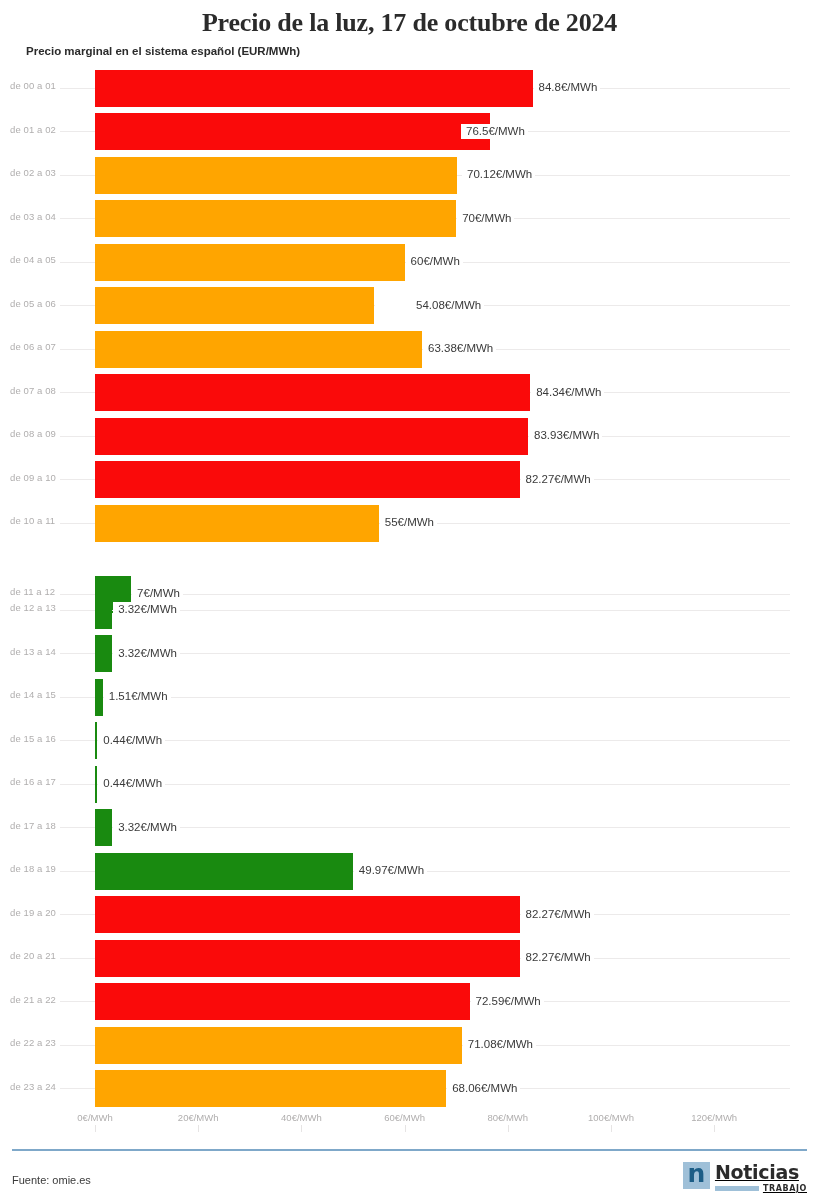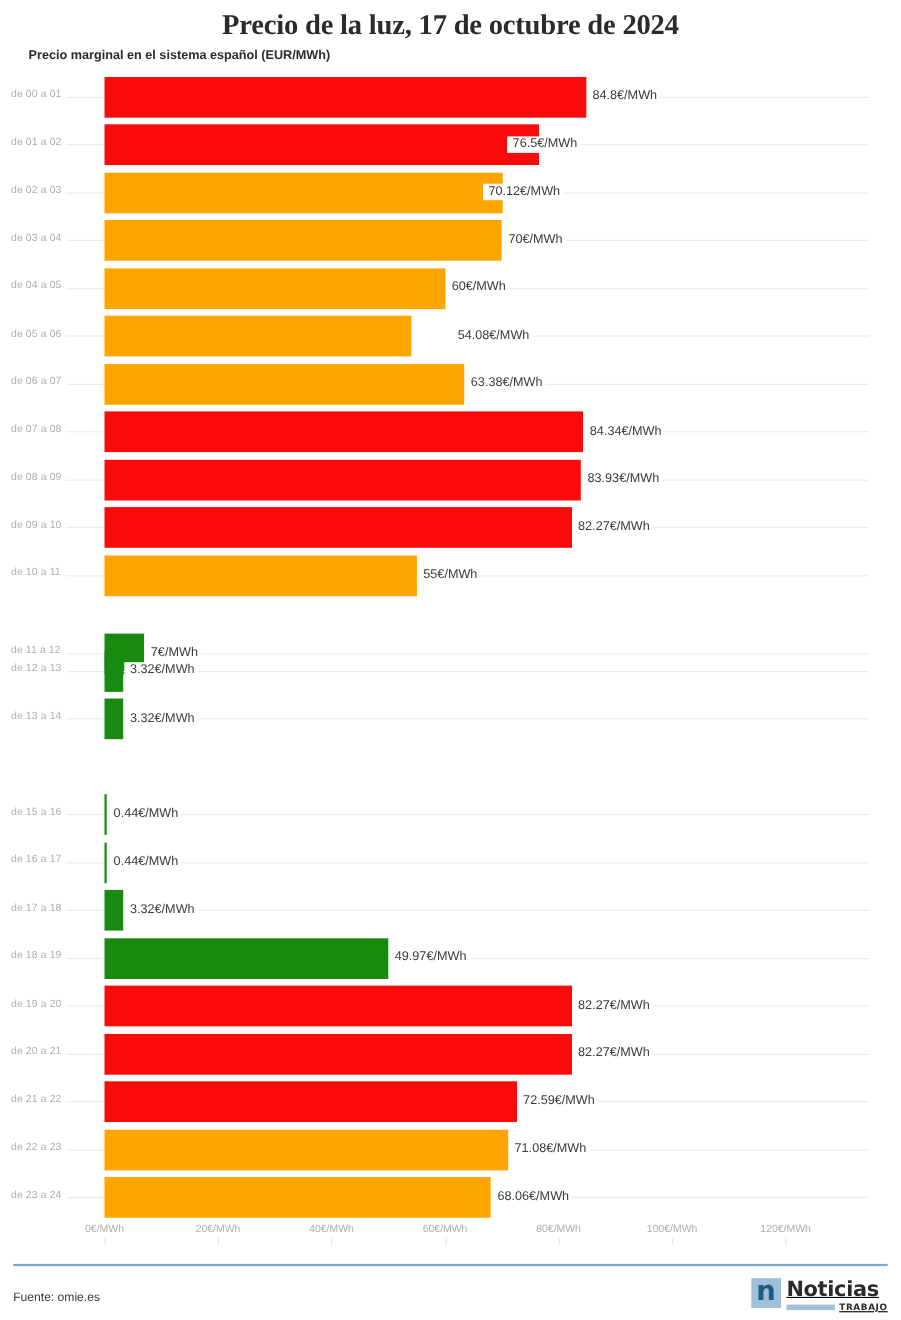--- a/index.html
+++ b/index.html
@@ -201,21 +201,21 @@
     <div class="bar-row" style="top: 43.5px;">
       <div class="gridline"></div>
       <div class="row-label">de 01 a 02</div>
       <div class="bar" style="width: 394.74px; background: rgb(250, 10, 10);"></div>
       <div class="bar-value" style="left: 461px;">76.5€/MWh</div>
     </div>
     <div class="bar-row" style="top: 87px;">
       <div class="gridline"></div>
       <div class="row-label">de 02 a 03</div>
       <div class="bar" style="width: 361.819px; background: rgb(255, 165, 0);"></div>
-      <div class="bar-value" style="left: 439px;">70.12€/MWh</div>
+      <div class="bar-value" style="left: 462px;">70.12€/MWh</div>
     </div>
     <div class="bar-row" style="top: 130.5px;">
       <div class="gridline"></div>
       <div class="row-label">de 03 a 04</div>
       <div class="bar" style="width: 361.2px; background: rgb(255, 165, 0);"></div>
       <div class="bar-value" style="left: 457.2px;">70€/MWh</div>
     </div>
     <div class="bar-row" style="top: 174px; padding-left: 23px;">
       <div class="gridline"></div>
       <div class="row-label">de 04 a 05</div>
@@ -268,20 +268,26 @@
       <div class="gridline"></div>
       <div class="row-label">de 12 a 13</div>
       <div class="bar" style="width: 17.1312px; background: rgb(25, 138, 16);"></div>
       <div class="bar-value" style="left: 113.131px;">3.32€/MWh</div>
     </div>
     <div class="bar-row" style="top: 565.5px;">
       <div class="gridline"></div>
       <div class="row-label">de 13 a 14</div>
       <div class="bar" style="width: 17.1312px; background: rgb(25, 138, 16);"></div>
       <div class="bar-value" style="left: 113.131px;">3.32€/MWh</div>
+    </div>
+    <div class="bar-row" style="top: 609px;">
+      <div class="gridline"></div>
+      <div class="row-label">de 14 a 15</div>
+      <div class="bar" style="width: 7.7916px; background: rgb(25, 138, 16);"></div>
+      <div class="bar-value" style="left: 103.792px;">1.51€/MWh</div>
     </div>
     <div class="bar-row" style="top: 652.5px;">
       <div class="gridline"></div>
       <div class="row-label">de 15 a 16</div>
       <div class="bar" style="width: 2.2704px; background: rgb(25, 138, 16);"></div>
       <div class="bar-value" style="left: 98.2704px;">0.44€/MWh</div>
     </div>
     <div class="bar-row" style="top: 696px;">
       <div class="gridline"></div>
       <div class="row-label">de 16 a 17</div>

